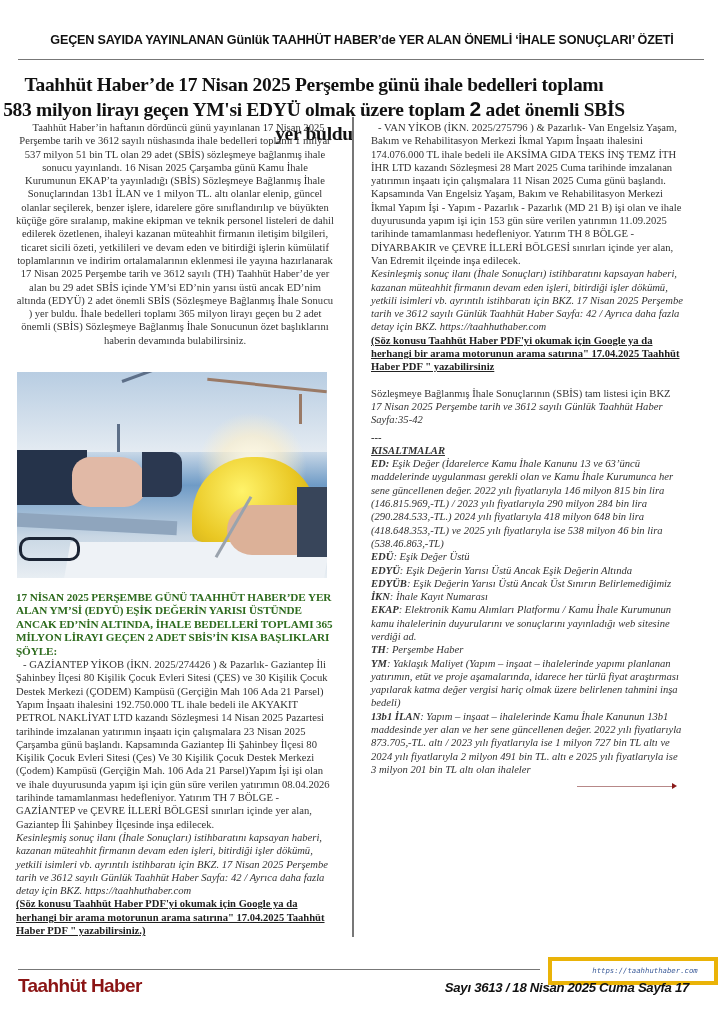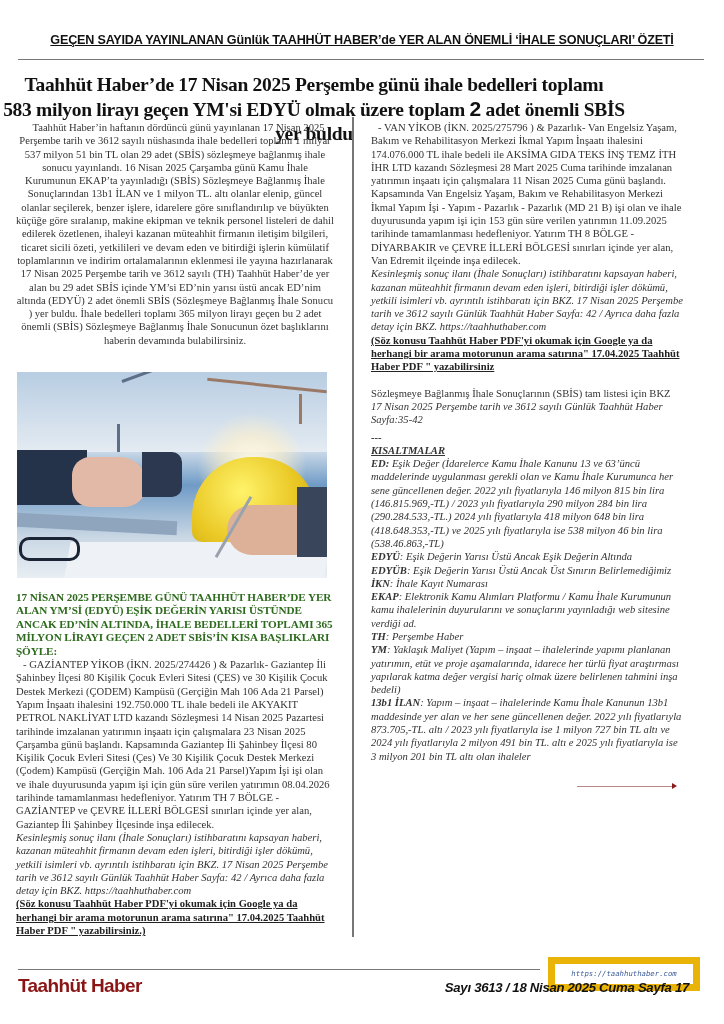--- a/index.html
+++ b/index.html
@@ -1,17 +1,17 @@
 <!DOCTYPE html>
 <html><head>
 <meta charset="utf-8">
 <style>
   html,body{margin:0;padding:0;background:#fff;}
   body{width:724px;height:1024px;position:relative;overflow:hidden;font-family:"Liberation Serif",serif;color:#222;}
-  .top-header{position:absolute;left:0;top:33px;width:724px;text-align:center;font-family:"Liberation Sans",sans-serif;font-weight:bold;font-size:12.6px;letter-spacing:-0.2px;color:#111;text-decoration:underline;}
+  .top-header{position:absolute;left:0;top:33px;width:724px;text-align:center;font-family:"Liberation Sans",sans-serif;font-weight:bold;font-size:12.6px;letter-spacing:-0.2px;color:#111;}
   .top-rule{position:absolute;left:18px;top:59px;width:686px;height:1px;background:#777;}
   .headline{position:absolute;left:0;top:73px;width:628px;text-align:center;font-family:"Liberation Serif",serif;font-weight:bold;font-size:19.5px;line-height:24px;color:#111;letter-spacing:-0.3px;}
   .headline .big{font-size:21px;font-family:"Liberation Sans",sans-serif;}
   .col{position:absolute;font-size:10.6px;line-height:13.3px;color:#333;}
   .col-left{left:16px;top:121px;width:318px;}
   .col-right{left:371px;top:121px;width:312px;}
   .divider{position:absolute;left:352px;top:117px;width:2px;height:820px;background:#777;}
   p{margin:0;}
   .indent{text-indent:7px;}
   .lead-para{text-align:center;}
@@ -34,21 +34,21 @@
   .photo .pen{position:absolute;left:215px;top:120px;width:3px;height:70px;background:#9aa3ad;transform:rotate(30deg);}
   .green-title{margin-top:13px;font-weight:bold;color:#2e6b1e;font-size:11.2px;line-height:13.4px;letter-spacing:-0.1px;}
   .ital{font-style:italic;}
   .ul-bold{font-weight:bold;text-decoration:underline;color:#222;}
   .blank{height:13px;}
   .abbr p{font-style:italic;}
   .abbr b{font-style:italic;}
   .mini-arrow{position:absolute;left:577px;top:786px;width:98px;height:1px;background:#b78888;}
   .mini-arrow::after{content:"";position:absolute;right:-2px;top:-3px;border-left:5px solid #8b1a1a;border-top:3px solid transparent;border-bottom:3px solid transparent;}
   .bottom-rule{position:absolute;left:18px;top:969px;width:522px;height:1px;background:#777;}
-  .url-box{position:absolute;left:548px;top:957px;width:138px;height:20px;border:7px solid #eab308;font-family:"DejaVu Sans Mono",monospace;font-style:italic;font-size:7.3px;color:#3a5a98;text-align:center;line-height:20px;}
+  .url-box{position:absolute;left:548px;top:957px;width:138px;height:20px;border:4px solid #eab308;font-family:"DejaVu Sans Mono",monospace;font-style:italic;font-size:7.3px;color:#3a5a98;text-align:center;line-height:20px;padding-left:24px;}
   .brand{position:absolute;left:18px;top:975px;font-family:"Liberation Sans",sans-serif;font-weight:bold;font-size:19px;color:#8b1414;letter-spacing:-0.6px;}
   .issue{position:absolute;right:35px;top:980px;font-family:"Liberation Sans",sans-serif;font-weight:bold;font-style:italic;font-size:13.2px;color:#111;letter-spacing:-0.3px;}
 </style>
 </head>
 <body>
 
 <div class="top-header">GEÇEN SAYIDA YAYINLANAN Günlük TAAHHÜT HABER’de YER ALAN ÖNEMLİ ‘İHALE SONUÇLARI’ ÖZETİ</div>
 <div class="top-rule"></div>
 
 <div class="headline">
@@ -89,20 +89,21 @@
 <div class="col col-right">
   <p class="indent">- VAN YİKOB (İKN. 2025/275796 ) &amp; Pazarlık- Van Engelsiz Yaşam, Bakım ve Rehabilitasyon Merkezi İkmal Yapım İnşaatı ihalesini 174.076.000 TL ihale bedeli ile AKSİMA GIDA TEKS İNŞ TEMZ İTH İHR LTD kazandı Sözleşmesi  28 Mart 2025 Cuma tarihinde imzalanan yatırımın inşaatı için çalışmalara 11 Nisan 2025 Cuma günü başlandı. Kapsamında Van Engelsiz Yaşam, Bakım ve Rehabilitasyon Merkezi İkmal Yapım İşi - Yapım - Pazarlık - Pazarlık (MD 21 B) işi olan ve ihale duyurusunda yapım işi için 153 gün süre verilen yatırımın 11.09.2025 tarihinde tamamlanması hedefleniyor. Yatırım TH 8 BÖLGE - DİYARBAKIR ve ÇEVRE İLLERİ BÖLGESİ sınırları içinde yer alan, Van Edremit ilçeinde inşa edilecek.</p>
   <p class="ital">Kesinleşmiş sonuç ilanı (İhale Sonuçları) istihbaratını kapsayan haberi, kazanan müteahhit firmanın devam eden işleri, bitirdiği işler dökümü, yetkili isimleri vb. ayrıntılı istihbaratı için BKZ. 17 Nisan 2025 Perşembe tarih ve 3612 sayılı Günlük Taahhüt Haber Sayfa: 42 / Ayrıca daha fazla detay için BKZ. https://taahhuthaber.com</p>
   <p class="ul-bold">(Söz konusu Taahhüt Haber PDF'yi okumak için Google ya da herhangi bir arama motorunun arama satırına" 17.04.2025 Taahhüt Haber PDF " yazabilirsiniz</p>
   <div class="blank"></div>
   <p><span>Sözleşmeye Bağlanmış İhale Sonuçlarının (SBİS) tam listesi için BKZ </span><span class="ital">17 Nisan 2025 Perşembe tarih ve 3612 sayılı Günlük Taahhüt Haber Sayfa:35-42</span></p>
   <p style="margin-top:4px;font-weight:bold;">---</p>
   <p style="font-weight:bold;font-style:italic;text-decoration:underline;">KISALTMALAR</p>
   <div class="abbr">
     <p><b>ED:</b><span> Eşik Değer (İdarelerce Kamu İhale Kanunu 13 ve 63’üncü maddelerinde uygulanması gerekli olan ve Kamu İhale Kurumunca her sene güncellenen değer. 2022 yılı fiyatlarıyla  146 milyon 815 bin lira (146.815.969,-TL) / 2023 yılı fiyatlarıyla 290 milyon 284 bin lira (290.284.533,-TL.) 2024 yılı fiyatlarıyla  418 milyon 648 bin lira (418.648.353,-TL) ve 2025 yılı fiyatlarıyla ise  538  milyon 46  bin lira (538.46.863,-TL)</span></p>
+    <p><b>EDÜ</b><span>: Eşik Değer Üstü</span></p>
     <p><b>EDYÜ</b><span>: Eşik Değerin Yarısı Üstü Ancak Eşik Değerin Altında</span></p>
     <p><b>EDYÜB</b><span>: Eşik Değerin Yarısı Üstü Ancak Üst Sınırın Belirlemediğimiz</span></p>
     <p><b>İKN</b><span>: İhale Kayıt Numarası</span></p>
     <p><b>EKAP</b><span>: Elektronik Kamu Alımları Platformu / Kamu İhale Kurumunun kamu ihalelerinin duyurularını ve sonuçlarını yayınladığı web sitesine verdiği ad.</span></p>
     <p><b>TH</b><span>: Perşembe Haber</span></p>
     <p><b>YM</b><span>: Yaklaşık Maliyet (Yapım – inşaat – ihalelerinde yapımı planlanan yatırımın, etüt ve proje aşamalarında, idarece her türlü fiyat araştırması yapılarak katma değer vergisi hariç olmak üzere belirlenen tahmini inşa bedeli)</span></p>
     <p><b>13b1 İLAN</b><span>: Yapım – inşaat – ihalelerinde Kamu İhale Kanunun 13b1 maddesinde yer alan ve her sene güncellenen değer. 2022 yılı fiyatlarıyla 873.705,-TL. altı / 2023 yılı fiyatlarıyla ise 1 milyon 727 bin TL altı ve 2024 yılı fiyatlarıyla  2 milyon 491 bin TL. altı e 2025 yılı fiyatlarıyla ise 3 milyon 201 bin  TL altı olan ihaleler</span></p>
   </div>
 </div>
 

